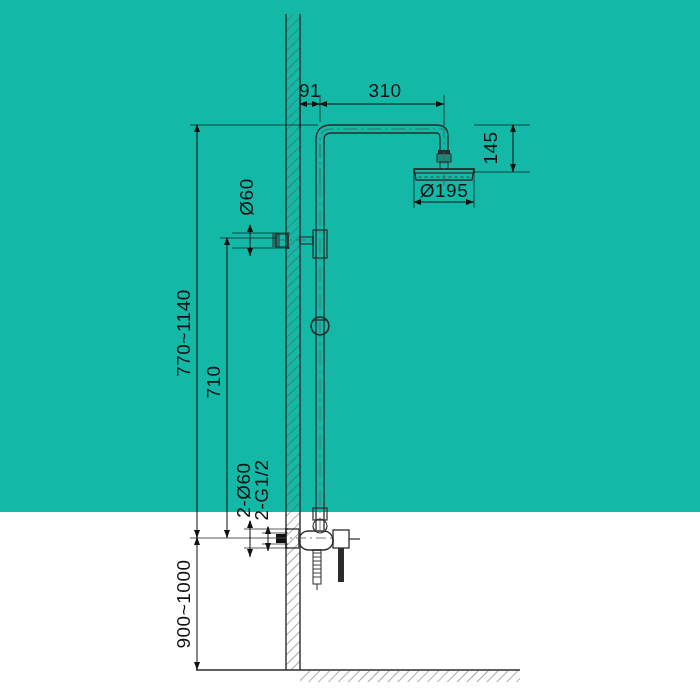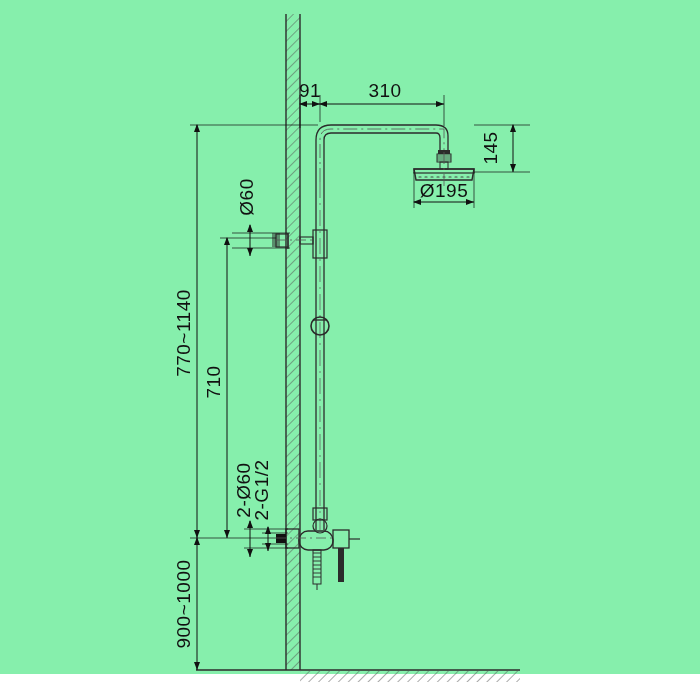--- a/index.html
+++ b/index.html
@@ -1,18 +1,18 @@
 <!DOCTYPE html>
 <html><head>
 <meta charset="utf-8">
 <style>
   html,body{margin:0;padding:0;background:#ffffff;}
   body{width:700px;height:700px;overflow:hidden;
        font-family:"Liberation Sans", sans-serif;}
-  #drawing-root{position:relative;width:700px;height:674px;background:#86efac;}
+  #drawing-root{position:relative;width:700px;height:512px;background:#14b8a6;}
   svg{display:block;}
   .dimtext{font-family:"Liberation Sans", sans-serif;font-size:19px;fill:#111;
            letter-spacing:0.5px;}
 </style>
 </head>
 <body>
 
 <div id="drawing-root">
 <svg width="700" height="700" viewBox="0 0 700 700">
 

